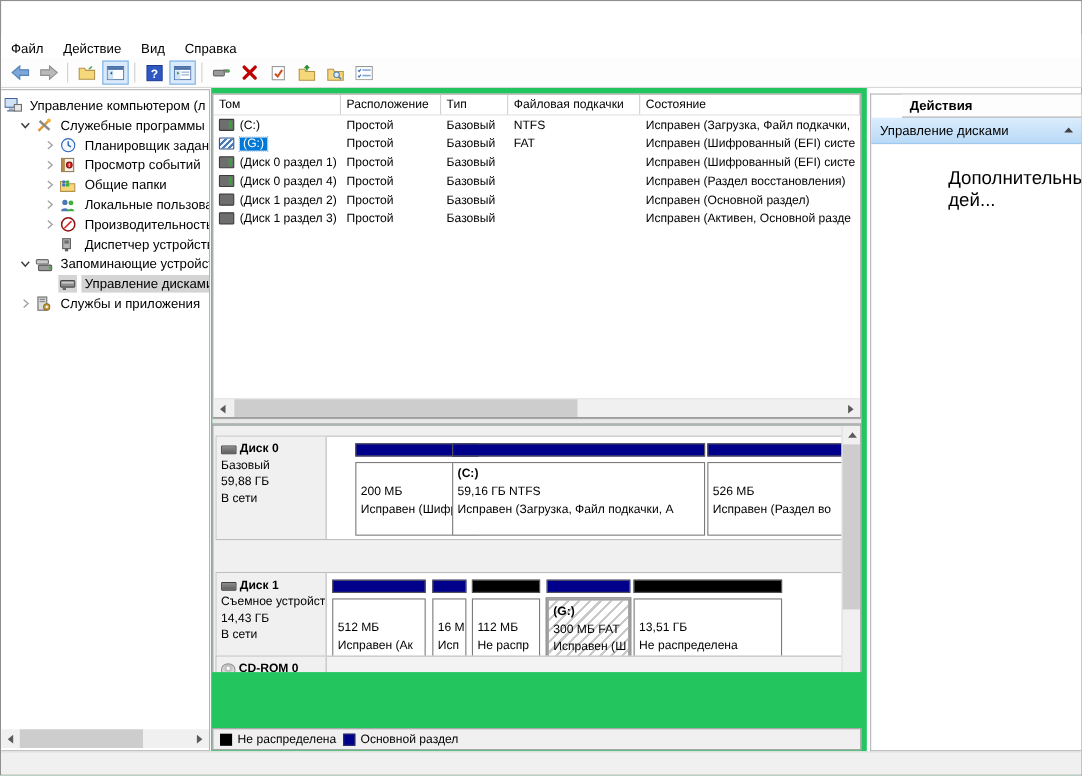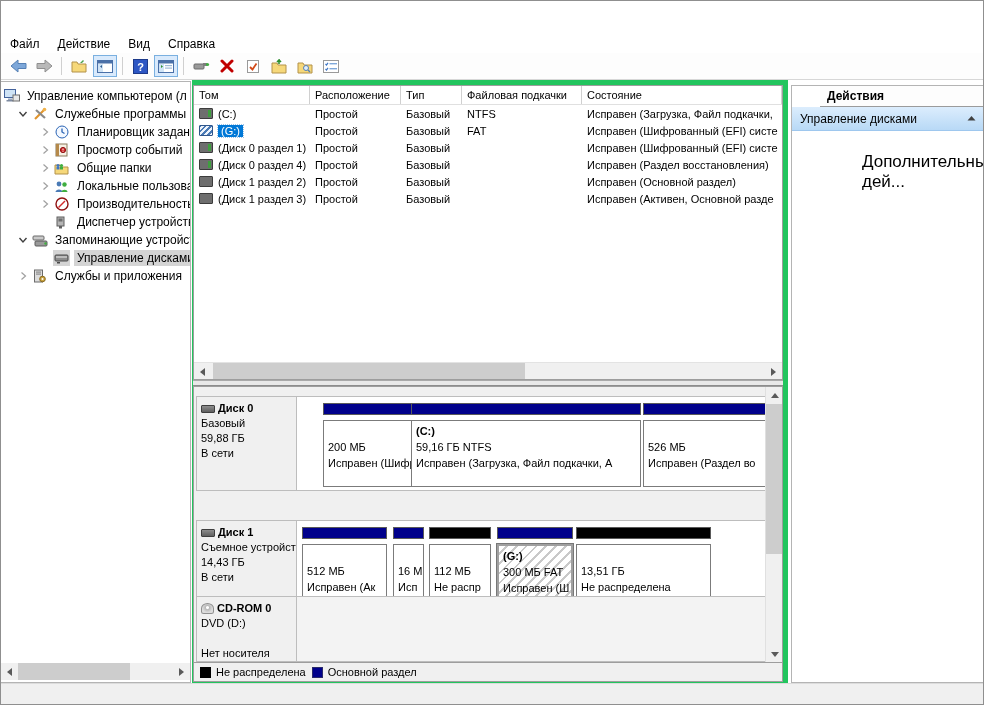--- a/index.html
+++ b/index.html
@@ -64,21 +64,21 @@
   .sb-arrow.left{ left:0; } .sb-arrow.right{ right:0; }
   .tri{ width:0; height:0; }
   .tri.l{ border-top:4px solid transparent; border-bottom:4px solid transparent; border-right:5px solid #5a5a5a; }
   .tri.r{ border-top:4px solid transparent; border-bottom:4px solid transparent; border-left:5px solid #5a5a5a; }
   .tri.u{ border-left:4px solid transparent; border-right:4px solid transparent; border-bottom:5px solid #5a5a5a; }
   .tri.d{ border-left:4px solid transparent; border-right:4px solid transparent; border-top:5px solid #5a5a5a; }
   
   .splitter{ position:absolute; left:1px; top:300px; width:590px; height:6px; background:#e8e8e8;
     border-top:1px solid #a9a9a9; border-bottom:1px solid #8c8c8c; }
   
-  .graphics-region{ position:absolute; left:1px; top:306px; width:590px; height:276px; background:#f0f0f0;
+  .graphics-region{ position:absolute; left:1px; top:306px; width:590px; height:225px; background:#f0f0f0;
     border:1px solid #9d9d9d; border-bottom:none; overflow:hidden; }
   .vscroll{ position:absolute; right:0; top:0; width:17px; height:276px; background:#f0f0f0; border-left:1px solid #e0e0e0; }
   .vscroll .thumb{ position:absolute; left:0; top:17px; width:16px; height:150px; background:#cdcdcd; }
   .sb-arrow.up{ top:0; left:0; } .sb-arrow.down{ top:auto; bottom:0; left:0; }
   .disk-row{ position:absolute; left:2px; width:576px; background:#fff; border:1px solid #bdbdbd; }
   .disk-row.d0{ top:9px;  height:95px; }
   .disk-row.d1{ top:109px; height:95px;margin-top:24px; }
   .disk-row.cd{ top:209px; height:66px; background:#f3f3f3; }
   .disk-label{ position:absolute; left:0; top:0; bottom:0; width:100px; background:#f0f0f0;
     border-right:1px solid #bdbdbd; padding:4px 3px 0 4px; font-size:11px; line-height:15px;

